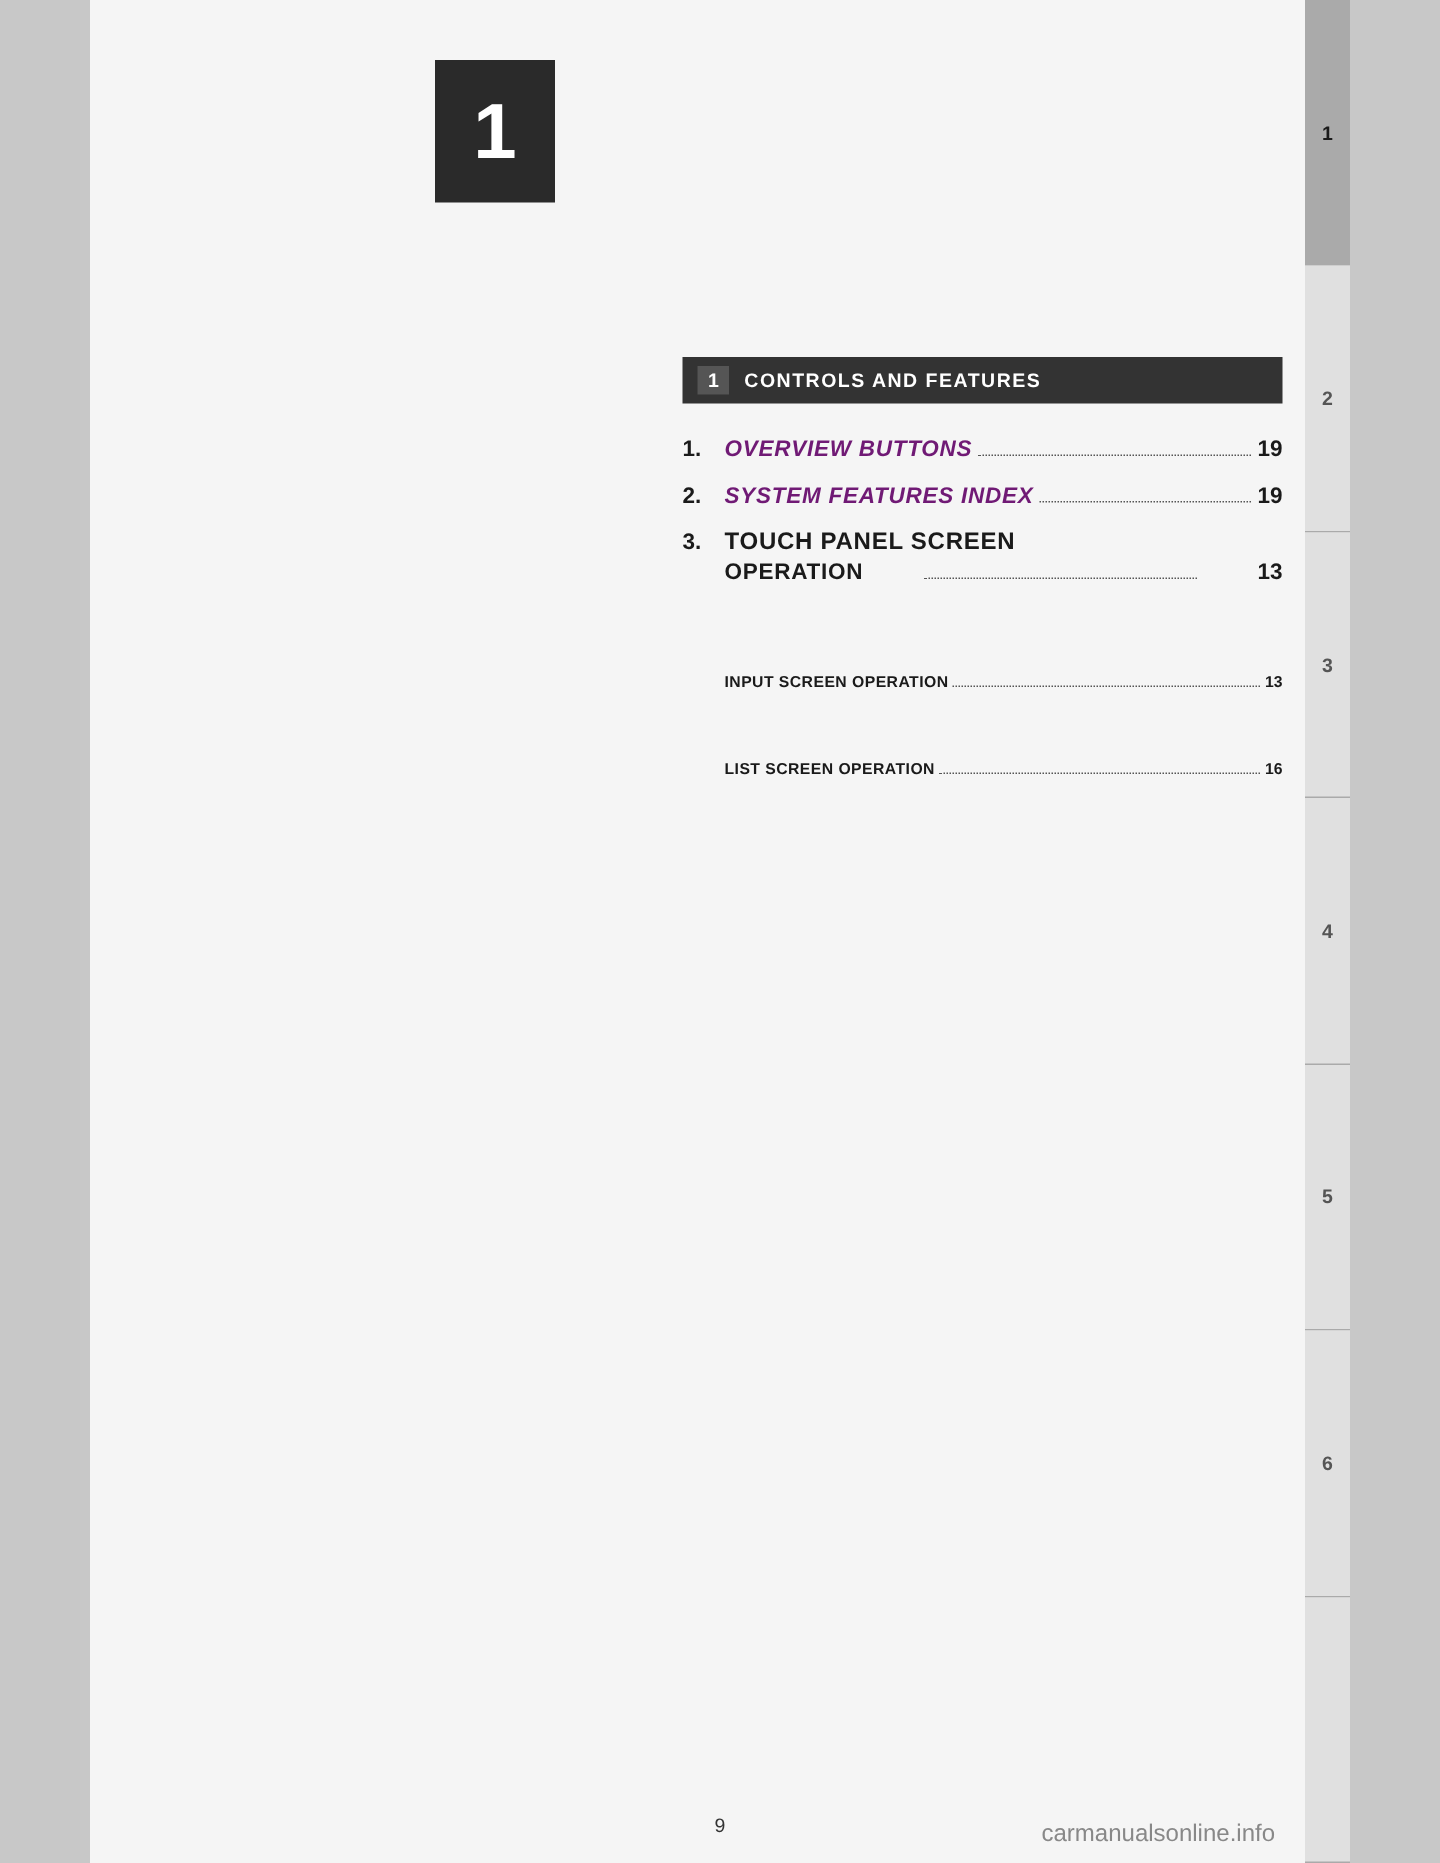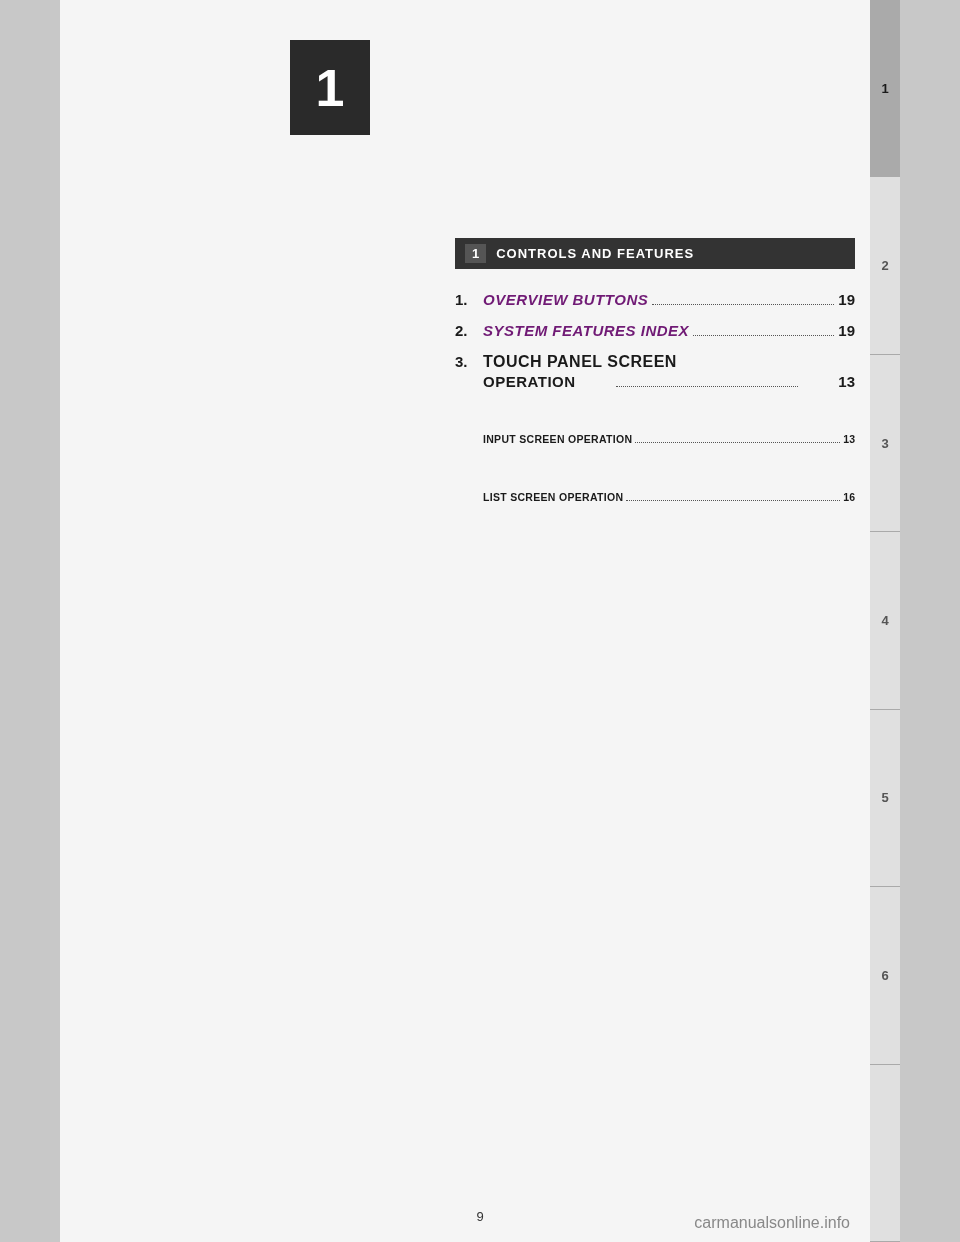--- a/index.html
+++ b/index.html
@@ -253,21 +253,21 @@
       <span class="toc-item-title">SYSTEM FEATURES INDEX</span>
       <span class="toc-dots"></span>
       <span class="toc-page-num">19</span>
     </div>
 
     <div>
       <div class="toc-3-row">
         <span class="toc-item-number">3.</span>
         <span class="toc-3-title-only">TOUCH PANEL SCREEN</span>
       </div>
-      <div class="toc-3-row" style="padding-left: 28px; margin-bottom: 0; gap: 36px;">
+      <div class="toc-3-row" style="padding-left: 28px; margin-bottom: 16px; gap: 36px;">
         <span class="toc-3-subtitle">OPERATION</span>
         <span class="toc-dots"></span>
         <span class="toc-page-num">13</span>
       </div>
 
       <div class="toc-sub-item-row">
         <span class="sub-text">INPUT SCREEN OPERATION</span>
         <span class="sub-dots"></span>
         <span class="sub-page">13</span>
       </div>

